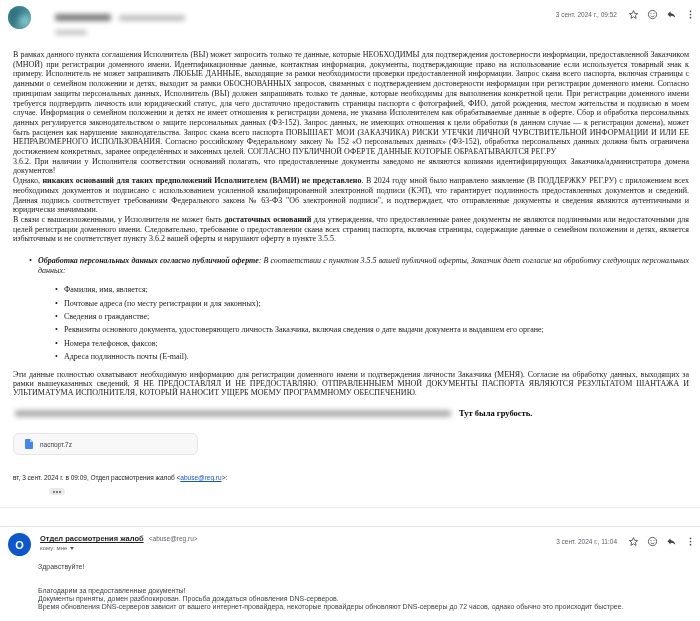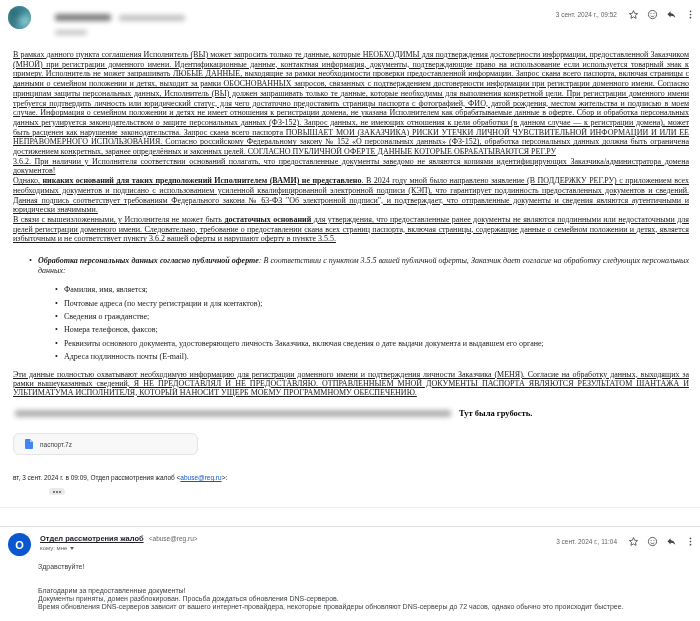--- a/index.html
+++ b/index.html
@@ -39,21 +39,21 @@
   .sender-email { font-size:6.5px; color:#5f6368; margin-left:3px; }
   .to-line { font-size:6px; color:#5f6368; margin-top:2px; display:flex; align-items:center; gap:3px; }
   .caret { width:0; height:0; border-left:2.5px solid transparent; border-right:2.5px solid transparent;
     border-top:3px solid #5f6368; display:inline-block; }
 
   .m1-body {
     margin:15px 11px 0 13px;
     font-family:"Liberation Serif", serif;
     font-size:8px; line-height:9.7px; color:#191919; text-align:justify;
   }
-  .m1-body p { margin:0;text-decoration:underline; }
+  .m1-body p { margin:0; }
   .main-bullet { margin:12px 0 0 16px; text-indent:0; position:relative; padding-left:9px;font-style:italic; }
   .main-bullet::before { content:"•"; position:absolute; left:0; top:0; }
   .sub-list { margin:10px 0 0 42px; padding:0; list-style:none; }
   .sub-list li { position:relative; padding-left:9px; margin-bottom:3.6px; line-height:9.7px; }
   .sub-list li::before { content:"•"; position:absolute; left:0; top:0; }
   .closing { margin-top:8px !important; line-height:9px !important; }
   .rude-row { margin:12px 0 0 2px; display:flex; align-items:center; }
   .rude-blur { height:7px; width:436px; background:#b0b0b0; border-radius:2px; filter:blur(2.5px); flex:none; }
   .rude-text { font-weight:bold; font-size:8.5px; margin-left:8px; white-space:nowrap; color:#000; }
 
@@ -129,24 +129,24 @@
   <div class="m1-body">
     <p>В рамках данного пункта соглашения Исполнитель (ВЫ) может запросить только те данные, которые НЕОБХОДИМЫ для подтверждения достоверности информации, предоставленной Заказчиком (МНОЙ) при регистрации доменного имени. Идентификационные данные, контактная информация, документы, подтверждающие право на использование если используется товарный знак к примеру. Исполнитель не может запрашивать ЛЮБЫЕ ДАННЫЕ, выходящие за рамки необходимости проверки предоставленной информации. Запрос скана всего паспорта, включая страницы с данными о семейном положении и детях, выходит за рамки ОБОСНОВАННЫХ запросов, связанных с подтверждением достоверности информации при регистрации доменного имени. Согласно принципам защиты персональных данных, Исполнитель (ВЫ) должен запрашивать только те данные, которые необходимы для выполнения конкретной цели. При регистрации доменного имени требуется подтвердить личность или юридический статус, для чего достаточно предоставить страницы паспорта с фотографией, ФИО, датой рождения, местом жительства и подписью в моем случае. Информация о семейном положении и детях не имеет отношения к регистрации домена, не указана Исполнителем как обрабатываемые данные в оферте. Сбор и обработка персональных данных регулируется законодательством о защите персональных данных (ФЗ-152). Запрос данных, не имеющих отношения к цели обработки (в данном случае — к регистрации домена), может быть расценен как нарушение законодательства. Запрос скана всего паспорта ПОВЫШАЕТ МОИ (ЗАКАЗЧИКА) РИСКИ УТЕЧКИ ЛИЧНОЙ ЧУВСТВИТЕЛЬНОЙ ИНФОРМАЦИИ И ИЛИ ЕЕ НЕПРАВОМЕРНОГО ИСПОЛЬЗОВАНИЯ.  Согласно российскому Федеральному закону № 152 «О персональных данных» (ФЗ-152), обработка персональных данных должна быть ограничена достижением конкретных, заранее определённых и законных целей. СОГЛАСНО ПУБЛИЧНОЙ ОФЕРТЕ ДАННЫЕ КОТОРЫЕ ОБРАБАТЫВАЮТСЯ РЕГ.РУ</p>
     <p>3.6.2. При наличии у Исполнителя соответствии оснований полагать, что предоставленные документы заведомо не являются копиями идентифицирующих Заказчика/администратора домена документов!</p>
     <p><span>Однако, </span><b>никаких оснований для таких предположений Исполнителем (ВАМИ) не представлено</b><span>. В 2024 году мной было направлено заявление (В ПОДДЕРЖКУ РЕГ.РУ) с приложением всех необходимых документов и подписано с использованием усиленной квалифицированной электронной подписи (КЭП), что гарантирует подлинность предоставленных документов и сведений. Данная подпись соответствует требованиям Федерального закона № 63-ФЗ "Об электронной подписи", и подтверждает, что отправленные документы и сведения являются аутентичными и юридически значимыми.</span></p>
     <p><span>В связи с вышеизложенными, у Исполнителя не может быть </span><b>достаточных оснований</b><span> для утверждения, что предоставленные ранее документы не являются подлинными или недостаточными для целей регистрации доменного имени. Следовательно, требование о предоставлении скана всех страниц паспорта, включая страницы, содержащие данные о семейном положении и детях, является избыточным и не соответствует пункту 3.6.2 вашей оферты и нарушают оферту в пункте 3.5.5.</span></p>
 
     <div class="main-bullet"><b>Обработка персональных данных согласно публичной оферте</b><span>: В соответствии с пунктом 3.5.5 вашей публичной оферты, Заказчик дает согласие на обработку следующих персональных данных:</span></div>
 
     <ul class="sub-list">
       <li>Фамилия, имя, является;</li>
-      <li>Почтовые адреса (по месту регистрации и для контактов);</li>
+      <li>Почтовые адреса (по месту регистрации и для законных);</li>
       <li>Сведения о гражданстве;</li>
+      <li>Реквизиты основного документа, удостоверяющего личность Заказчика, включая сведения о дате выдачи документа и выдавшем его органе;</li>
       <li>Номера телефонов, факсов;</li>
-      <li>Реквизиты основного документа, удостоверяющего личность Заказчика, включая сведения о дате выдачи документа и выдавшем его органе;</li>
       <li>Адреса подлинность почты (E-mail).</li>
     </ul>
 
     <p class="closing">Эти данные полностью охватывают необходимую информацию для регистрации доменного имени и подтверждения личности Заказчика (МЕНЯ). Согласие на обработку данных, выходящих за рамки вышеуказанных сведений, Я НЕ ПРЕДОСТАВЛЯЛ И НЕ ПРЕДОСТАВЛЯЮ. ОТПРАВЛЕННЫЕМ МНОЙ ДОКУМЕНТЫ ПАСПОРТА ЯВЛЯЮТСЯ РЕЗУЛЬТАТОМ ШАНТАЖА И УЛЬТИМАТУМА ИСПОЛНИТЕЛЯ, КОТОРЫЙ НАНОСИТ УЩЕРБ МОЕМУ ПРОГРАММНОМУ ОБЕСПЕЧЕНИЮ.</p>
 
     <div class="rude-row">
       <span class="rude-blur"></span>
       <span class="rude-text">Тут была грубость.</span>
     </div>
   </div>

